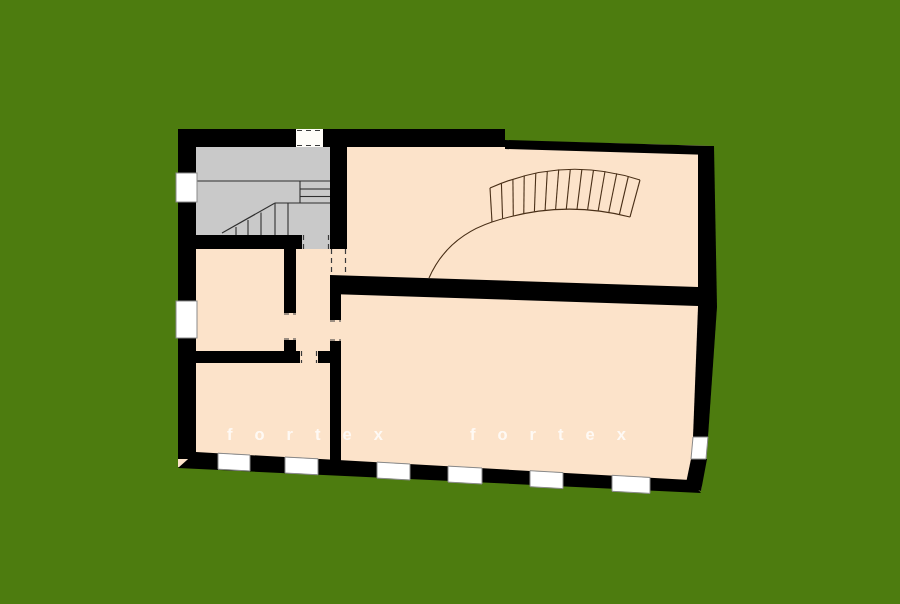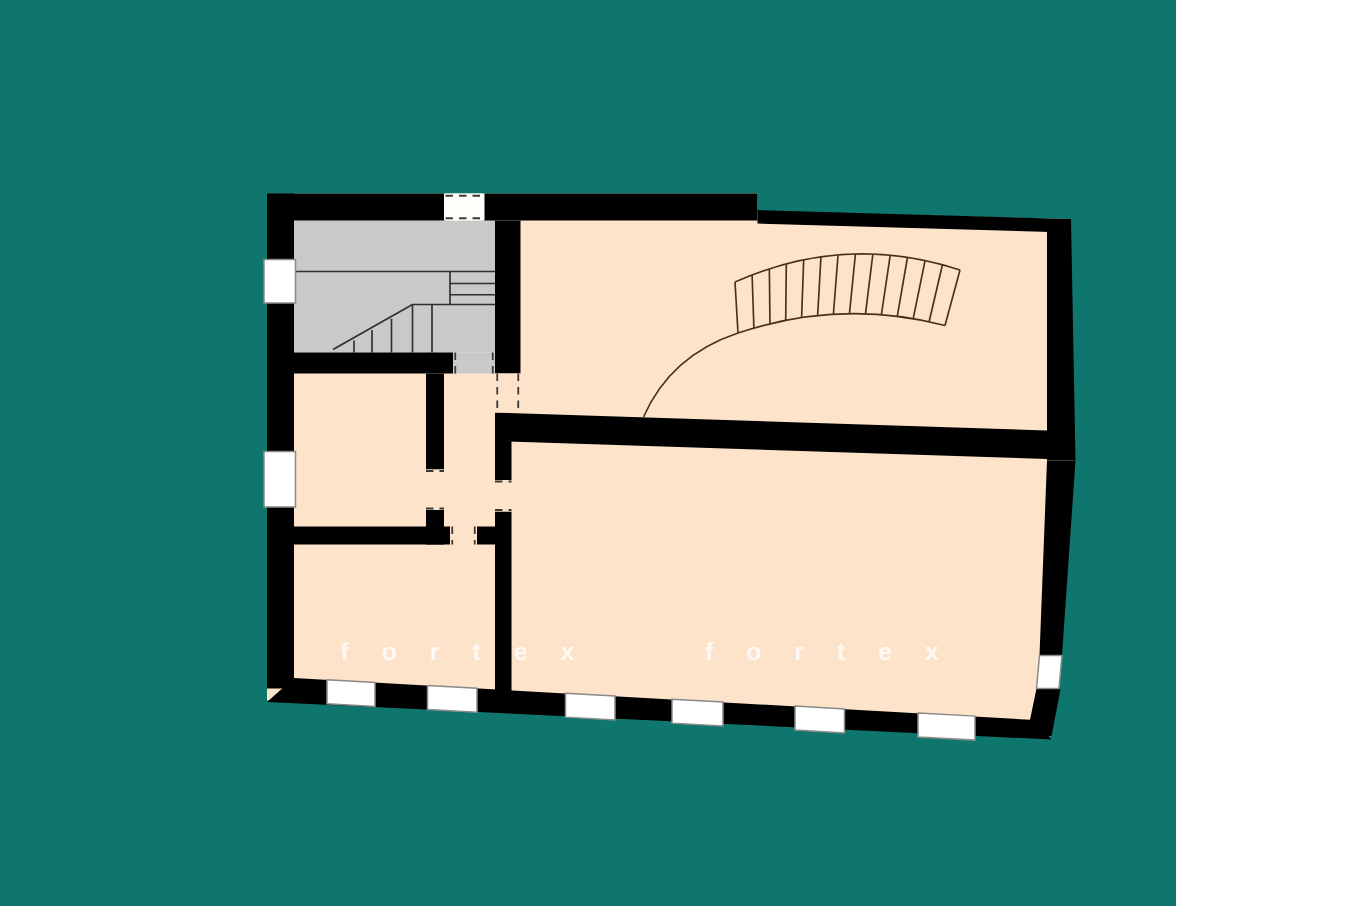--- a/index.html
+++ b/index.html
@@ -1,16 +1,16 @@
 <!DOCTYPE html>
 <html><head>
 <meta charset="utf-8">
 <style>
   html,body{margin:0;padding:0;background:#ffffff;}
-  .stage{position:relative;width:784px;height:604px;background:#0f766e;overflow:hidden;}
+  .stage{position:relative;width:900px;height:604px;background:#4d7c0f;overflow:hidden;}
   svg{position:absolute;left:0;top:0;}
   .watermark-text{
     font-family:"Liberation Sans", sans-serif;
     font-weight:bold;
     font-size:16.5px;
     letter-spacing:22px;
     opacity:0.8;
   }
   .thinline{fill:none;stroke-width:1.1;}
   .dash{stroke:#3a3a3a;stroke-width:1.2;stroke-dasharray:5 4;fill:none;}

